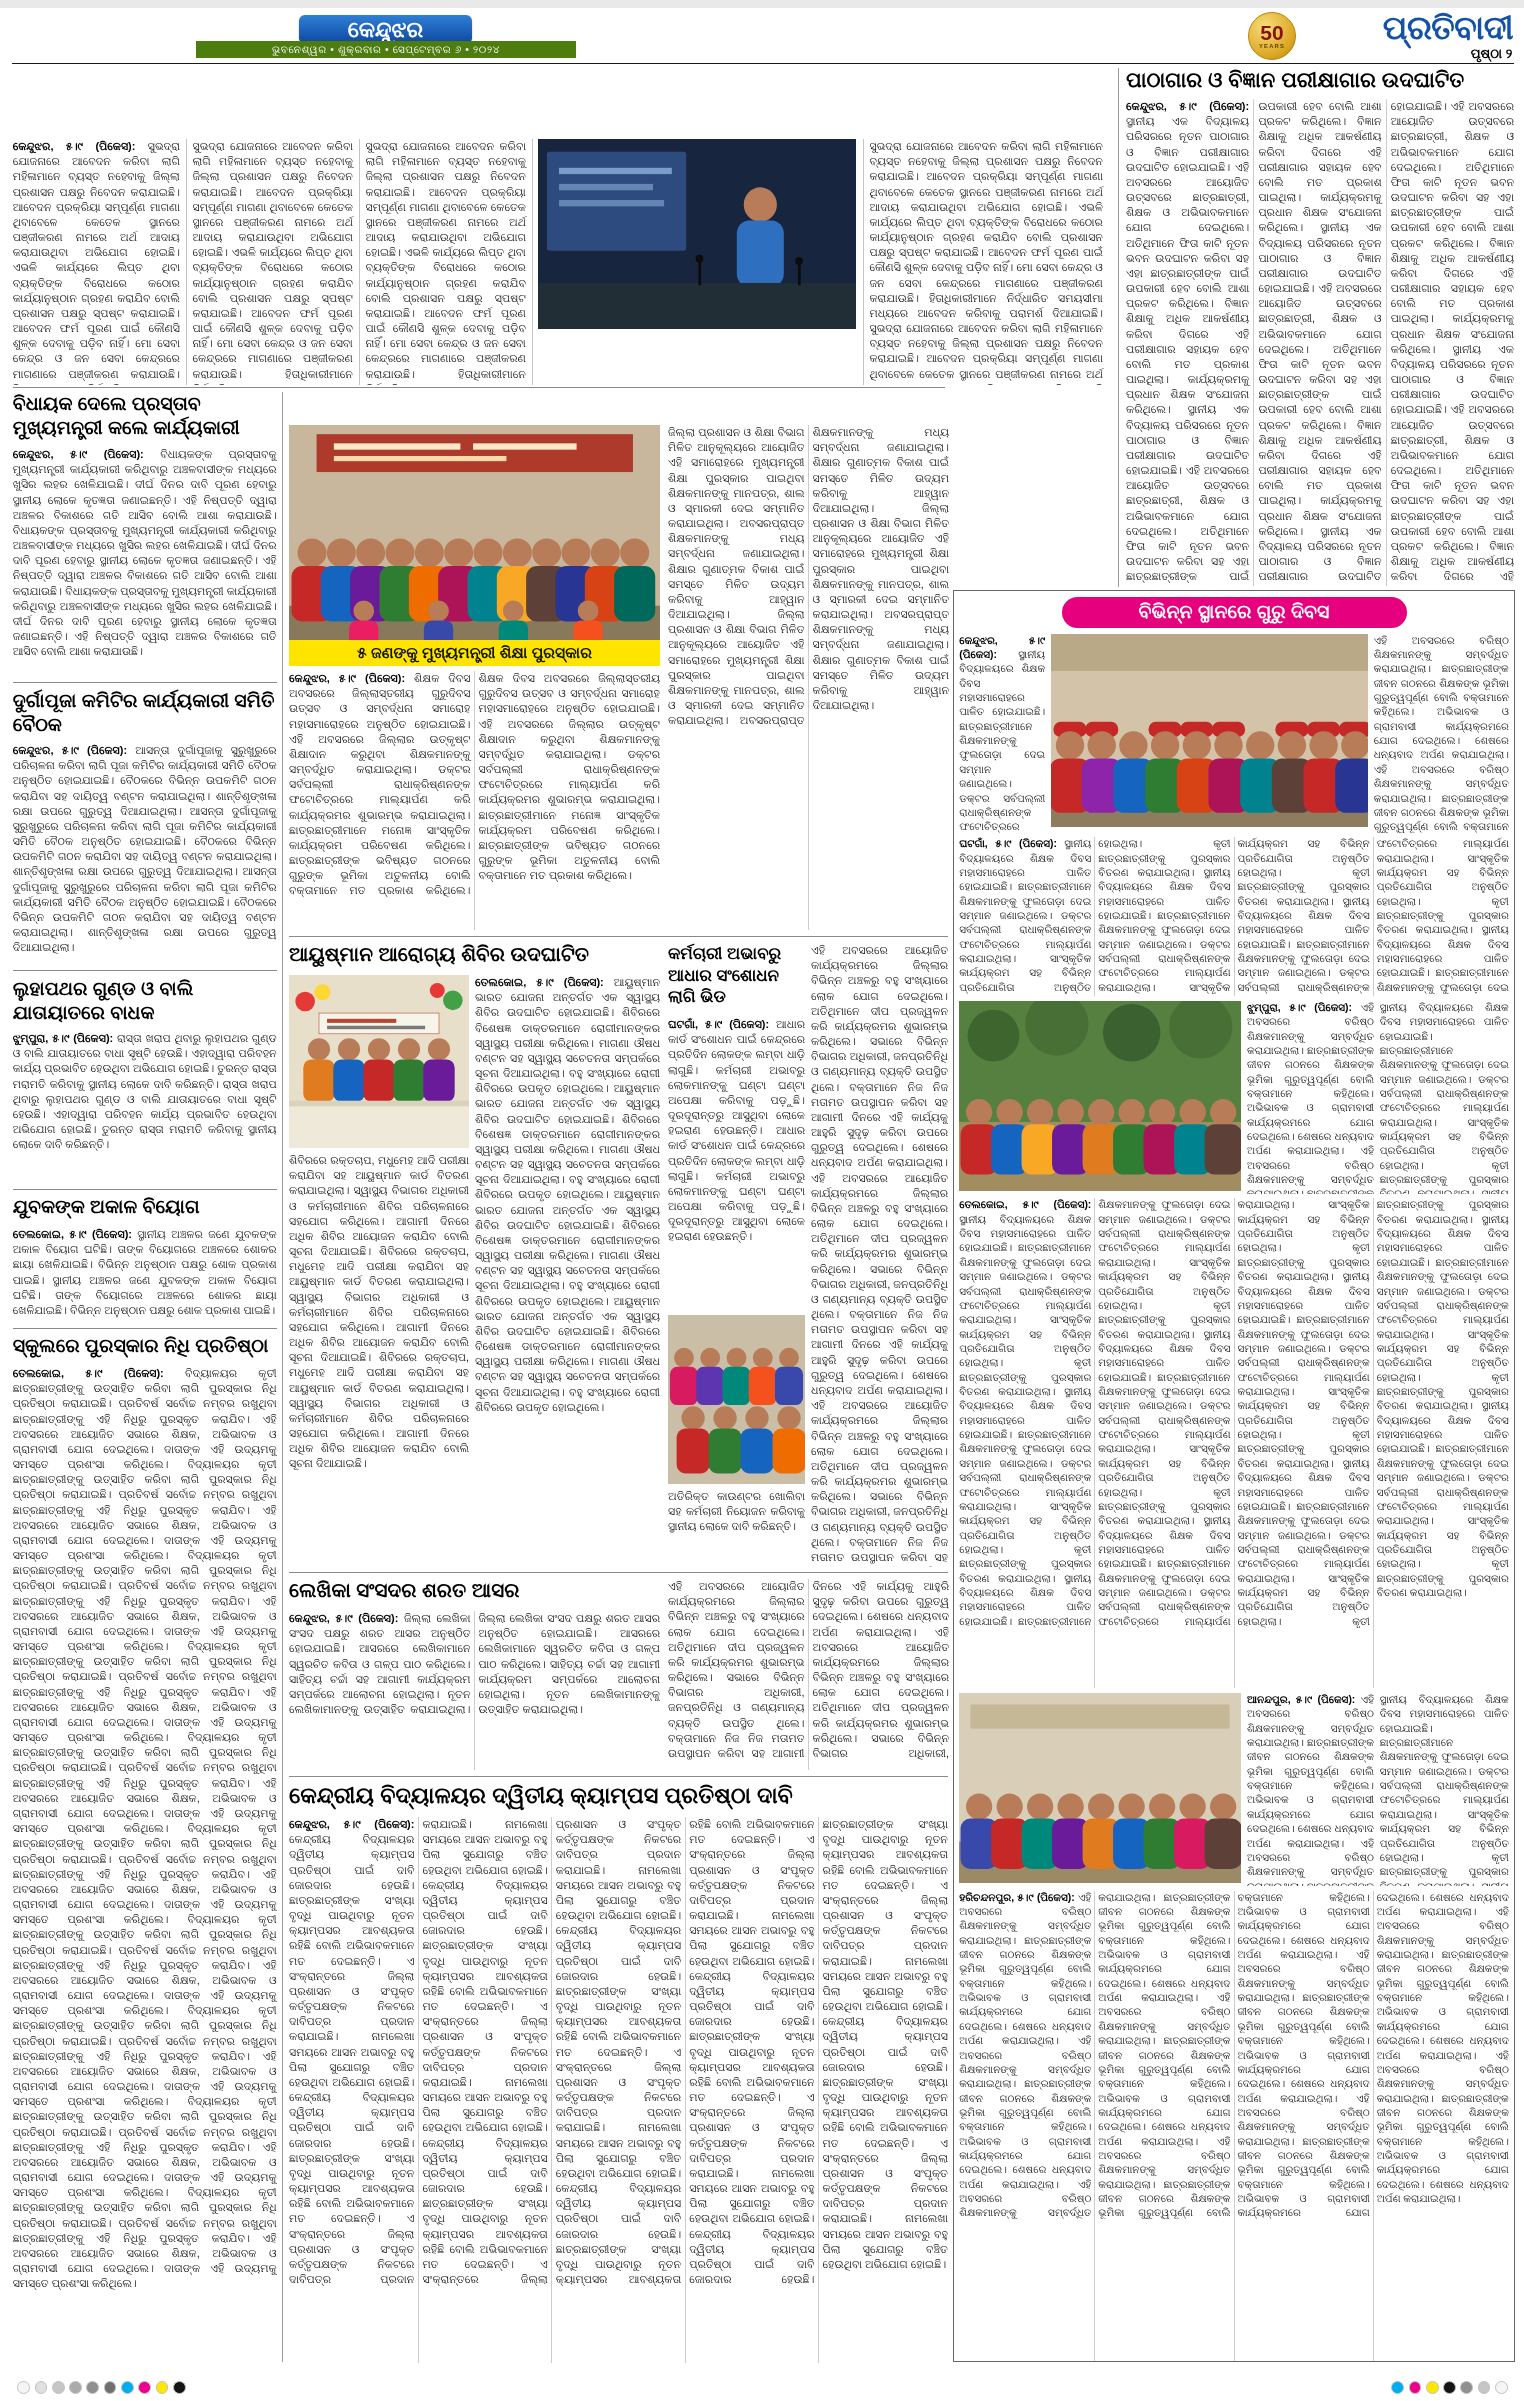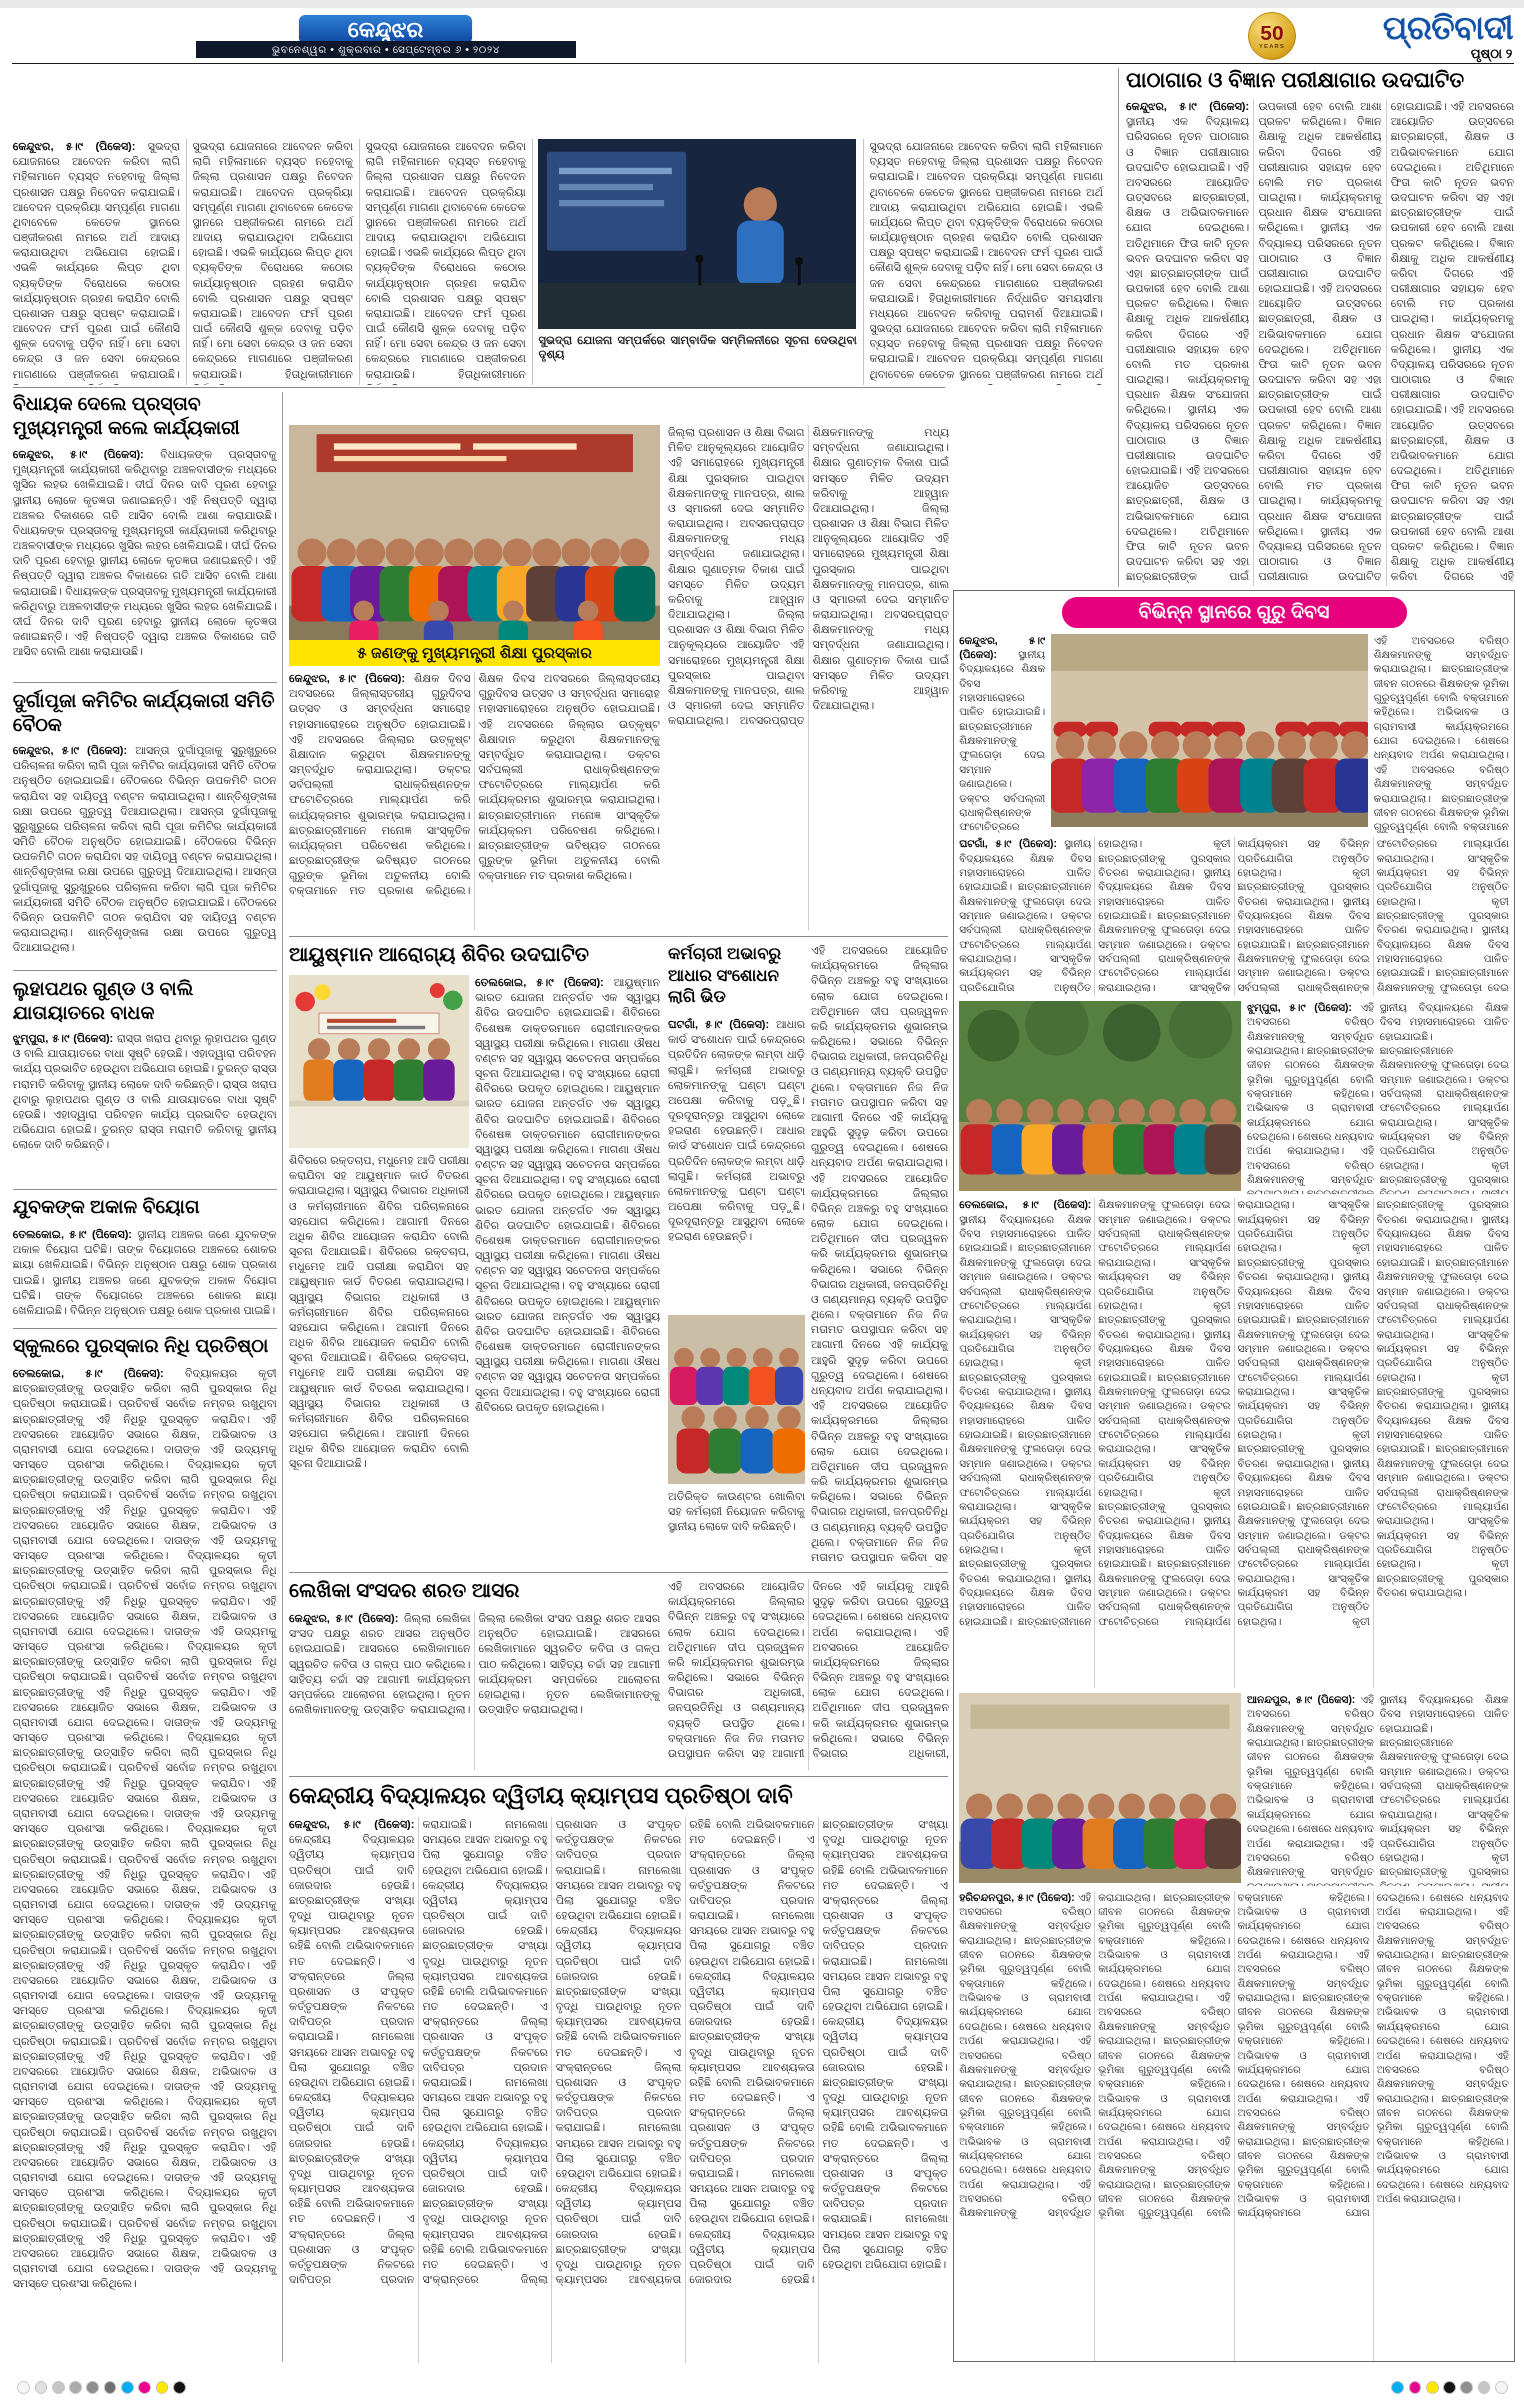--- a/index.html
+++ b/index.html
@@ -19,21 +19,21 @@
 .ncol+.ncol{border-left:0.6px solid #c4c4c4}
 .mc2{column-count:2;column-gap:8px;column-rule:0.6px solid #ccc}
 .mc3{column-count:3;column-gap:9.2px;column-rule:0.6px solid #ccc}
 .mc4{column-count:4;column-gap:7px;column-rule:0.6px solid #ccc}
 .mc5{column-count:5;column-gap:8px;column-rule:0.6px solid #ccc}
 .photo{display:block;background:#ccc}
 
 .edition-ribbon{position:absolute;left:299px;top:7px;width:173px;height:29px;border-radius:5.8px;
  background:linear-gradient(180deg,#2f80d6,#0d47a1);color:#fff;font-size:22px;font-weight:bold;
  display:flex;align-items:center;justify-content:center;box-shadow:0 1.2px 1.7px rgba(0,0,0,.3)}
-.edition-strip{position:absolute;left:196px;top:33px;width:380px;height:17.3px;background:#0f172a;color:#fff;
+.edition-strip{position:absolute;left:196px;top:33px;width:380px;height:17.3px;background:#4d7c0f;color:#fff;
  font-size:10.4px;display:flex;align-items:center;justify-content:center;letter-spacing:0.6px}
 .badge50{position:absolute;left:1248px;top:3.5px;width:48px;height:48px;border-radius:50%;
  background:radial-gradient(circle at 35% 30%,#f8dd7b,#d9a520 70%,#a9780d);display:flex;flex-direction:column;
  align-items:center;justify-content:center;border:1.7px solid #b8860b}
 .badge50 .b50{font-size:21px;font-weight:bold;color:#8a1111;line-height:1}
 .badge50 .byr{font-size:5.8px;font-weight:bold;color:#5c3a00;letter-spacing:1.2px}
 .masthead{position:absolute;left:1299px;top:1.2px;width:214px;text-align:right;font-size:33px;font-weight:bold;
  color:#1452a8;letter-spacing:-0.6px}
 .page-label{position:absolute;right:12.7px;top:38px;font-size:13.2px;font-weight:bold;color:#000}
 .kicker{position:absolute;left:14px;top:61px;width:1093px;height:21px;display:flex;align-items:center;gap:8px;
@@ -107,21 +107,20 @@
         <rect x="38" y="106" width="190" height="11" fill="#87add9" opacity=".6"></rect>
         <g transform="translate(402,244) scale(2.5)">
             <use href="#p" style="color:#2f6fc0"></use>
           </g>
         <rect y="250" width="575" height="80" fill="#222e36"></rect>
         <rect x="290" y="212" width="5" height="42" fill="#0c0c0c"></rect>
           <circle cx="292" cy="208" r="7" fill="#0c0c0c"></circle>
         <rect x="470" y="216" width="5" height="38" fill="#0c0c0c"></rect>
           <circle cx="472" cy="212" r="7" fill="#0c0c0c"></circle>
       </svg>
-      <div class="caption" style="height:49px">ସୁଭଦ୍ରା ଯୋଜନା ସମ୍ପର୍କରେ ସାମ୍ବାଦିକ ସମ୍ମିଳନୀରେ ସୂଚନା ଦେଉଥିବା ଦୃଶ୍ୟ</div>
     </div>
     <div class="ncol body-text" style="flex:1">
       <span>ସୁଭଦ୍ରା ଯୋଜନାରେ ଆବେଦନ କରିବା ଲାଗି ମହିଳାମାନେ ବ୍ୟସ୍ତ ନହେବାକୁ ଜିଲ୍ଲା ପ୍ରଶାସନ ପକ୍ଷରୁ ନିବେଦନ କରାଯାଇଛି। ଆବେଦନ ପ୍ରକ୍ରିୟା ସମ୍ପୂର୍ଣ୍ଣ ମାଗଣା ଥିବାବେଳେ କେତେକ ସ୍ଥାନରେ ପଞ୍ଜୀକରଣ ନାମରେ ଅର୍ଥ ଆଦାୟ କରାଯାଉଥିବା ଅଭିଯୋଗ ହୋଇଛି। ଏଭଳି କାର୍ଯ୍ୟରେ ଲିପ୍ତ ଥିବା ବ୍ୟକ୍ତିଙ୍କ ବିରୋଧରେ କଠୋର କାର୍ଯ୍ୟାନୁଷ୍ଠାନ ଗ୍ରହଣ କରାଯିବ ବୋଲି ପ୍ରଶାସନ ପକ୍ଷରୁ ସ୍ପଷ୍ଟ କରାଯାଇଛି। ଆବେଦନ ଫର୍ମ ପୂରଣ ପାଇଁ କୌଣସି ଶୁଳ୍କ ଦେବାକୁ ପଡ଼ିବ ନାହିଁ। ମୋ ସେବା କେନ୍ଦ୍ର ଓ ଜନ ସେବା କେନ୍ଦ୍ରରେ ମାଗଣାରେ ପଞ୍ଜୀକରଣ କରାଯାଉଛି। ହିତାଧିକାରୀମାନେ ନିର୍ଦ୍ଧାରିତ ସମୟସୀମା ମଧ୍ୟରେ ଆବେଦନ କରିବାକୁ ପରାମର୍ଶ ଦିଆଯାଇଛି। ସୁଭଦ୍ରା ଯୋଜନାରେ ଆବେଦନ କରିବା ଲାଗି ମହିଳାମାନେ ବ୍ୟସ୍ତ ନହେବାକୁ ଜିଲ୍ଲା ପ୍ରଶାସନ ପକ୍ଷରୁ ନିବେଦନ କରାଯାଇଛି। ଆବେଦନ ପ୍ରକ୍ରିୟା ସମ୍ପୂର୍ଣ୍ଣ ମାଗଣା ଥିବାବେଳେ କେତେକ ସ୍ଥାନରେ ପଞ୍ଜୀକରଣ ନାମରେ ଅର୍ଥ ଆଦାୟ କରାଯାଉଥିବା ଅଭିଯୋଗ ହୋଇଛି। ଏଭଳି କାର୍ଯ୍ୟରେ ଲିପ୍ତ ଥିବା ବ୍ୟକ୍ତିଙ୍କ ବିରୋଧରେ କଠୋର କାର୍ଯ୍ୟାନୁଷ୍ଠାନ ଗ୍ରହଣ କରାଯିବ ବୋଲି ପ୍ରଶାସନ ପକ୍ଷରୁ ସ୍ପଷ୍ଟ କରାଯାଇଛି। ଆବେଦନ ଫର୍ମ ପୂରଣ ପାଇଁ କୌଣସି ଶୁଳ୍କ ଦେବାକୁ ପଡ଼ିବ ନାହିଁ। ମୋ ସେବା କେନ୍ଦ୍ର ଓ ଜନ ସେବା କେନ୍ଦ୍ରରେ ମାଗଣାରେ ପଞ୍ଜୀକରଣ କରାଯାଉଛି। ହିତାଧିକାରୀମାନେ ନିର୍ଦ୍ଧାରିତ ସମୟସୀମା ମଧ୍ୟରେ ଆବେଦନ କରିବାକୁ ପରାମର୍ଶ ଦିଆଯାଇଛି।</span>
     </div>
   </div>
   <div class="abs rule-h" style="top:379px;left:12.7px;width:932px"></div>
   <div class="abs rule-v" style="top:60px;left:1118px;height:519px"></div>
 
   <div class="abs hl" style="top:60px;left:1126px;width:388px;height:28px;font-size:21px">ପାଠାଗାର ଓ ବିଜ୍ଞାନ ପରୀକ୍ଷାଗାର ଉଦଘାଟିତ</div>
   <div class="abs body-text mc3" style="top:91px;left:1126px;width:388px;height:487px">

